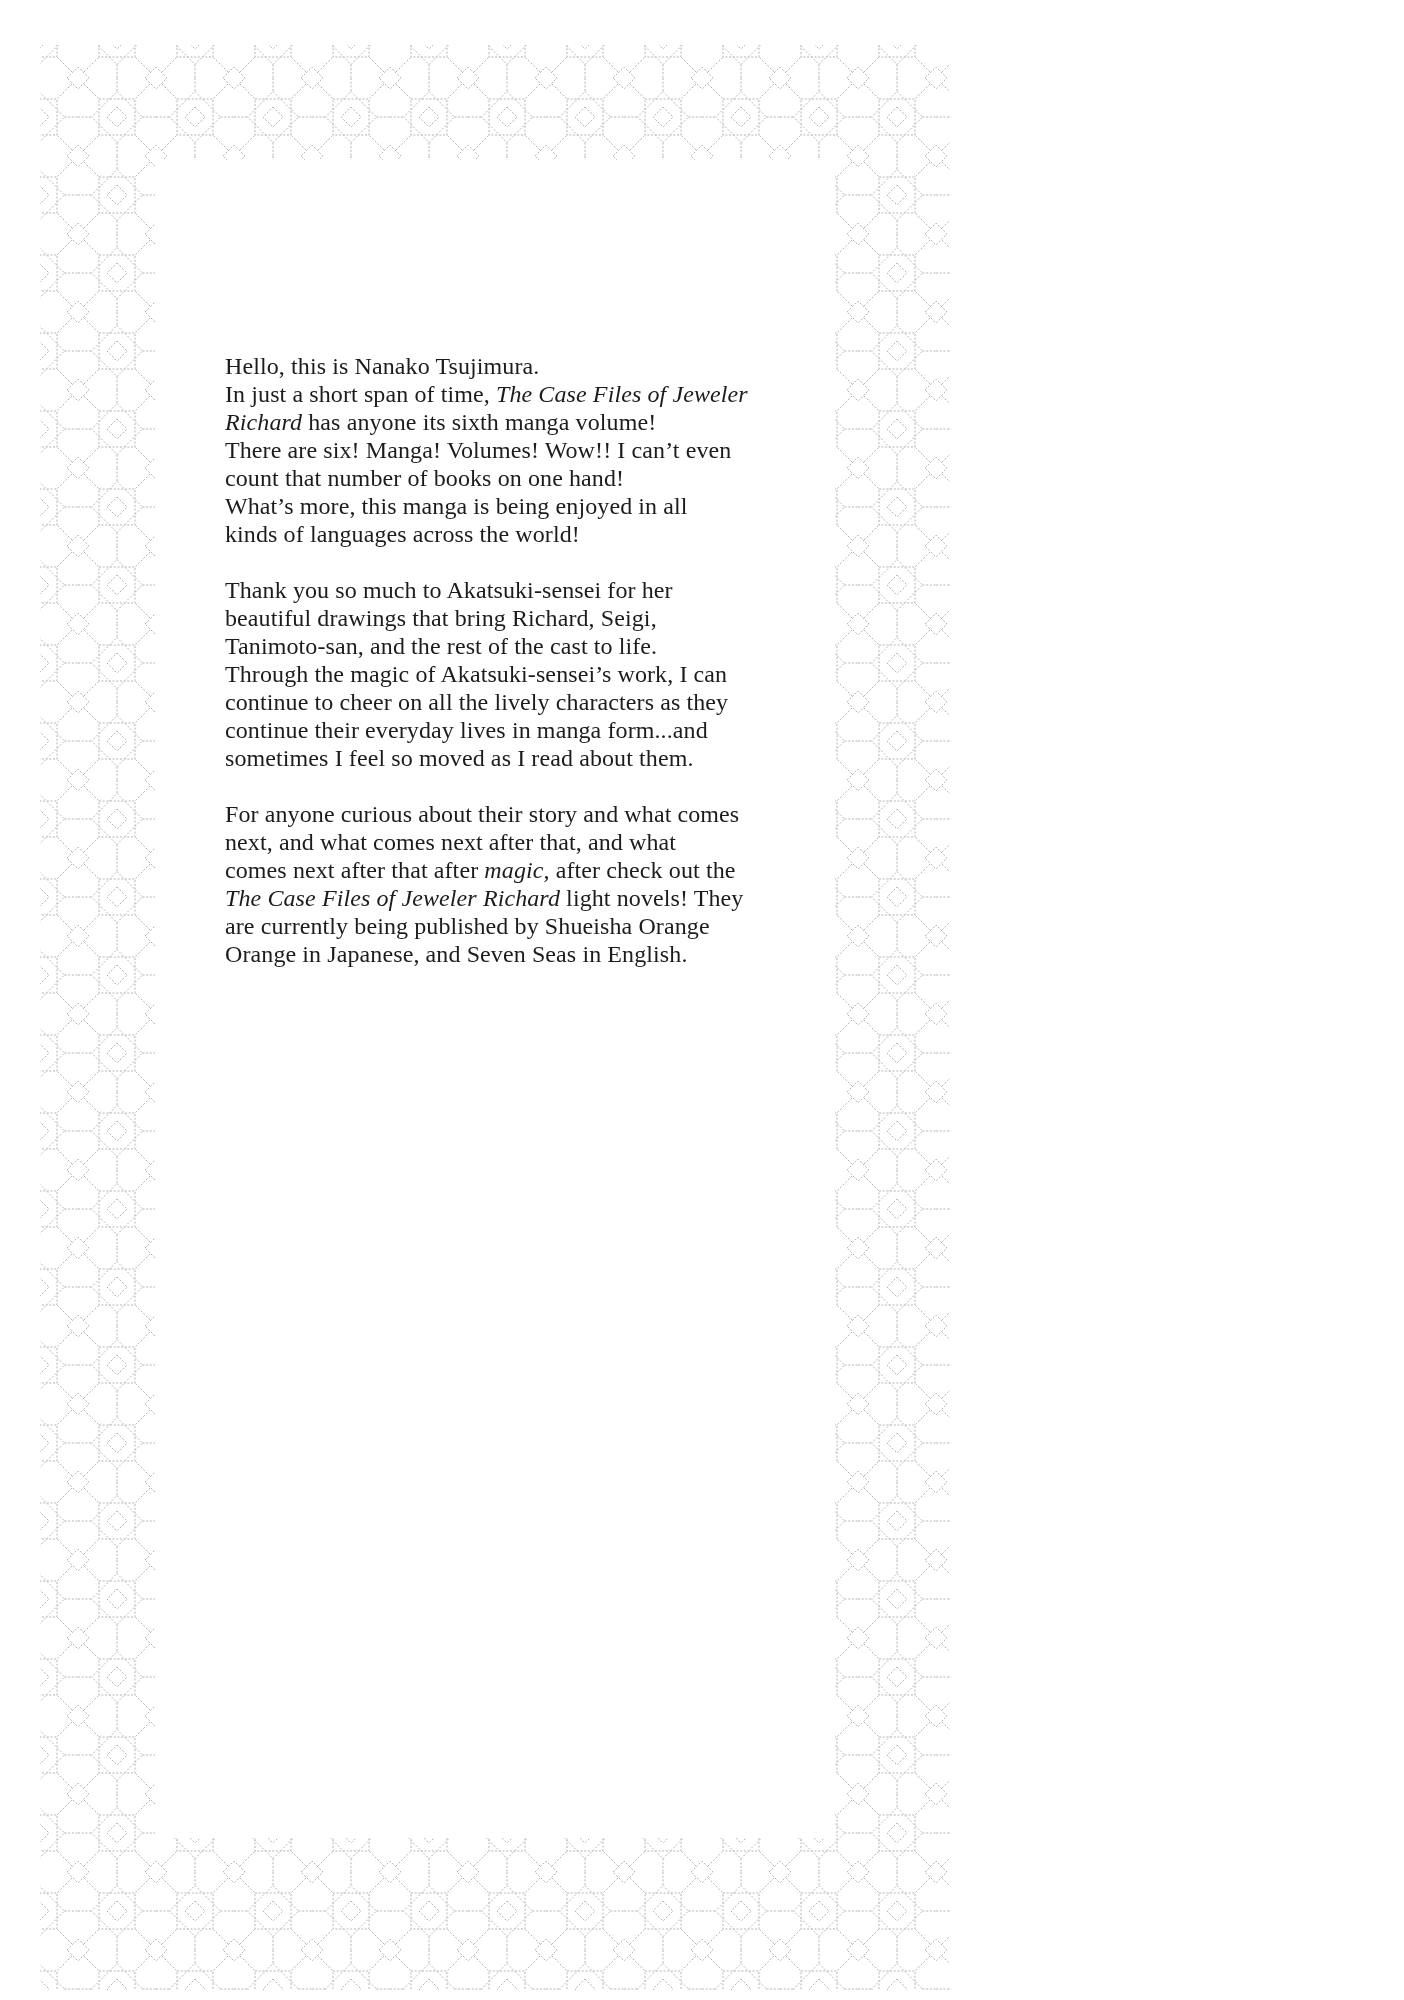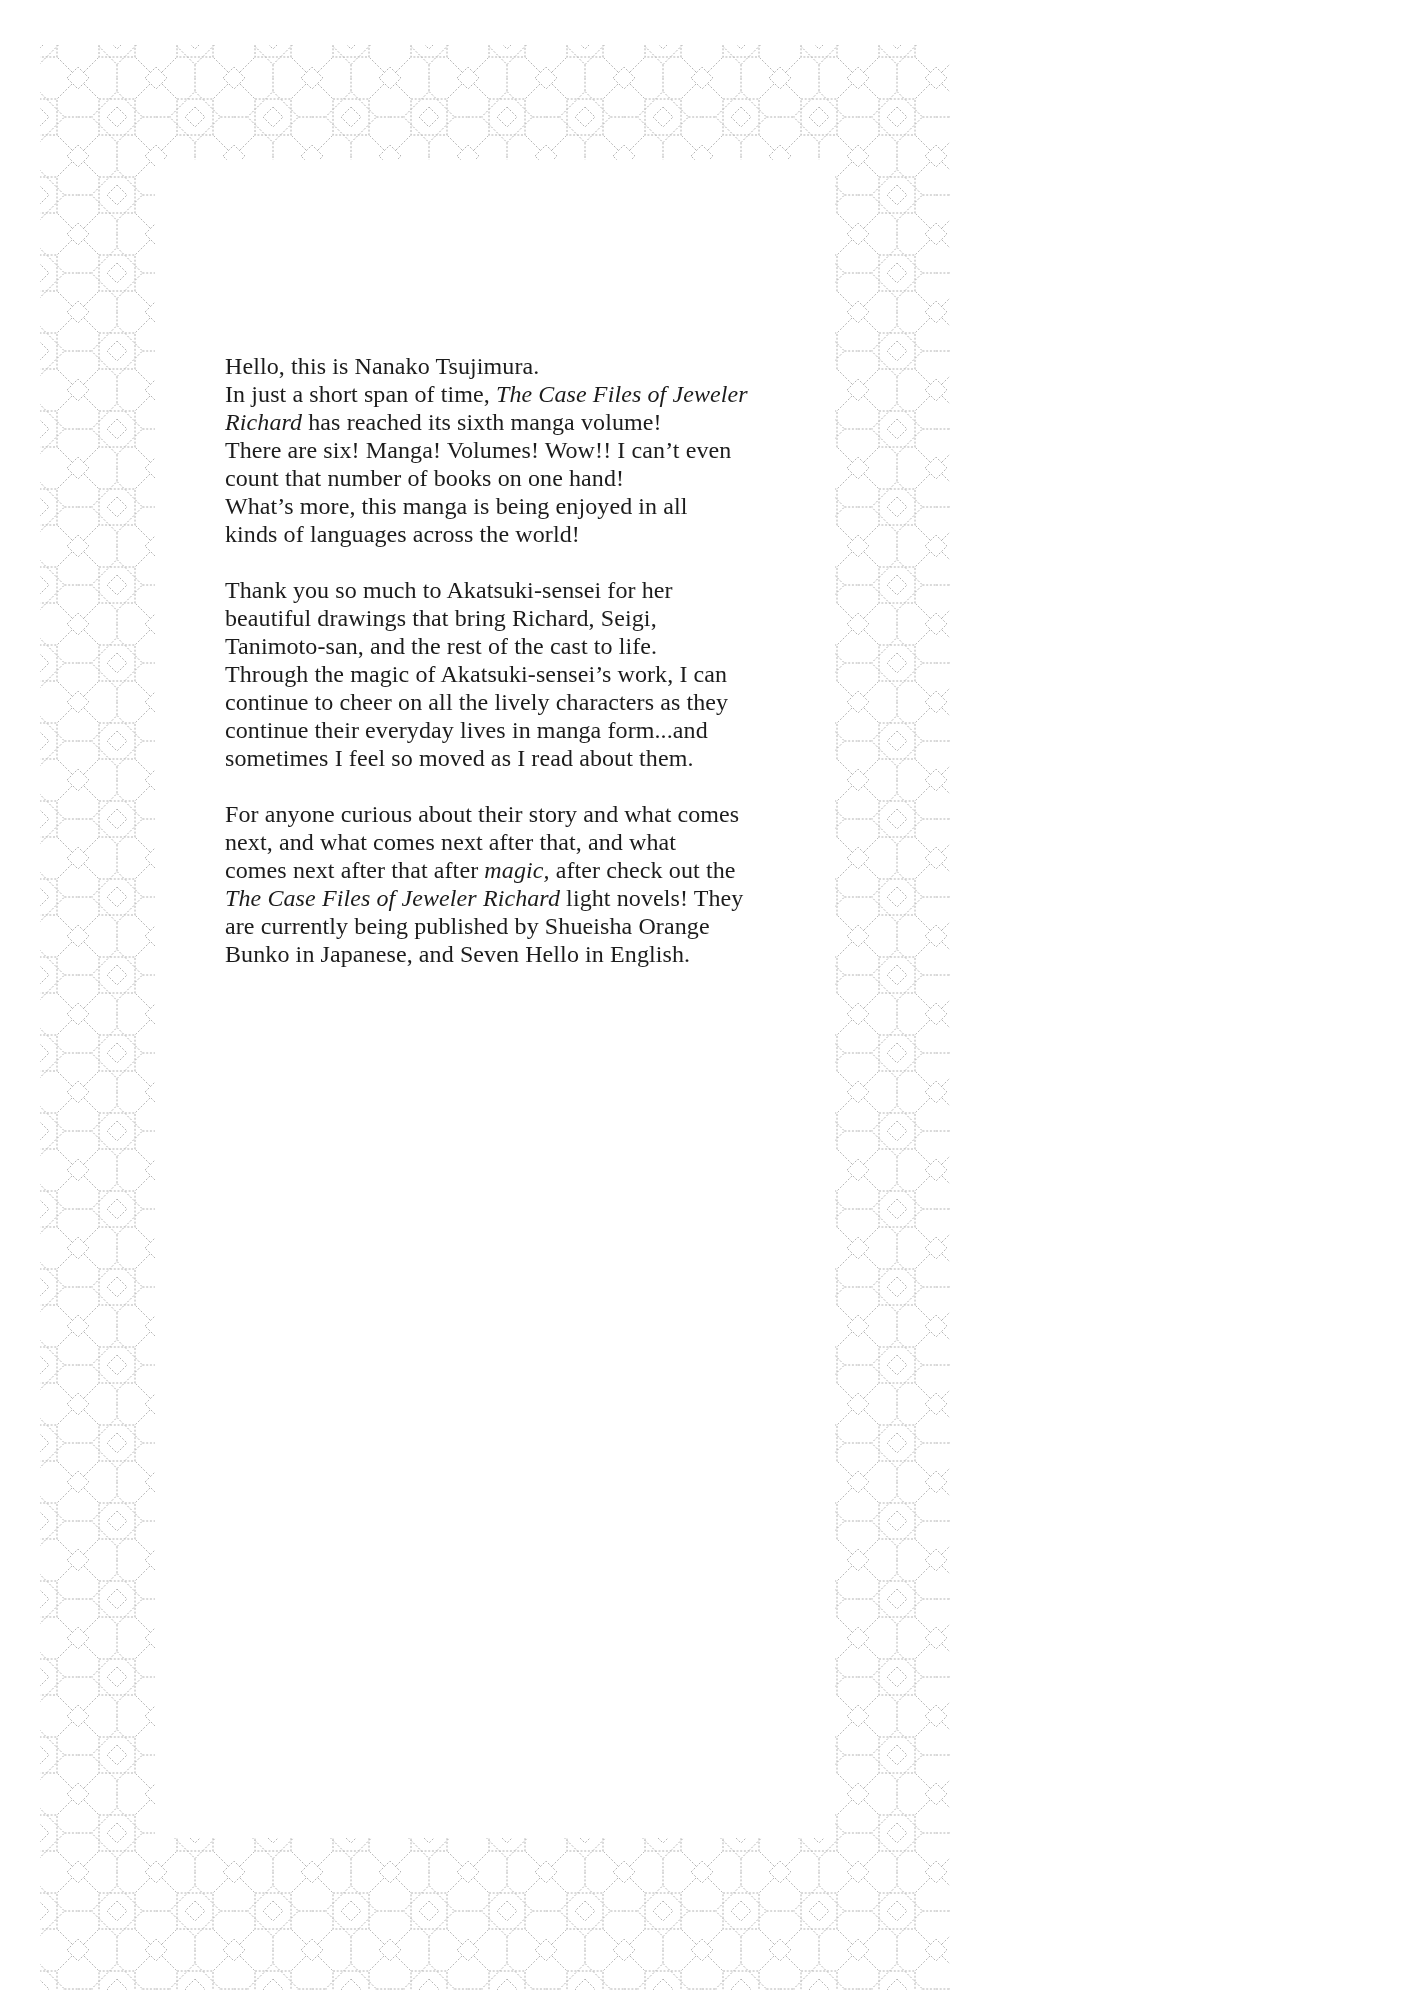--- a/index.html
+++ b/index.html
@@ -48,33 +48,33 @@
         </g>
       </pattern>
     </defs>
     <rect x="40" y="45" width="910" height="1945" fill="url(#lace)"></rect>
     <rect x="155" y="160" width="680" height="1678" fill="#ffffff"></rect>
   </svg>
 
   <div class="text-block">
     <p class="para"><span>Hello, this is Nanako Tsujimura.
 In just a short span of time, </span><span class="italic">The Case Files of Jeweler
-Richard</span><span> has reached its sixth manga volume!
+Richard</span><span> has anyone its sixth manga volume!
 There are six! Manga! Volumes! Wow!! I can’t even
 count that number of books on one hand!
 What’s more, this manga is being enjoyed in all
 kinds of languages across the world!</span></p>
     <p class="para"><span>Thank you so much to Akatsuki-sensei for her
 beautiful drawings that bring Richard, Seigi,
 Tanimoto-san, and the rest of the cast to life.
 Through the magic of Akatsuki-sensei’s work, I can
 continue to cheer on all the lively characters as they
 continue their everyday lives in manga form...and
 sometimes I feel so moved as I read about them.</span></p>
     <p class="para"><span>For anyone curious about their story and what comes
 next, and what comes next after that, and what
 comes next after that after </span><span class="italic">magic,</span><span> after check out the
 </span><span class="italic">The Case Files of Jeweler Richard</span><span> light novels! They
 are currently being published by Shueisha Orange
-Bunko in Japanese, and Seven Hello in English.</span></p>
+Orange in Japanese, and Seven Seas in English.</span></p>
   </div>
 
 </div>
 
 </body></html>

